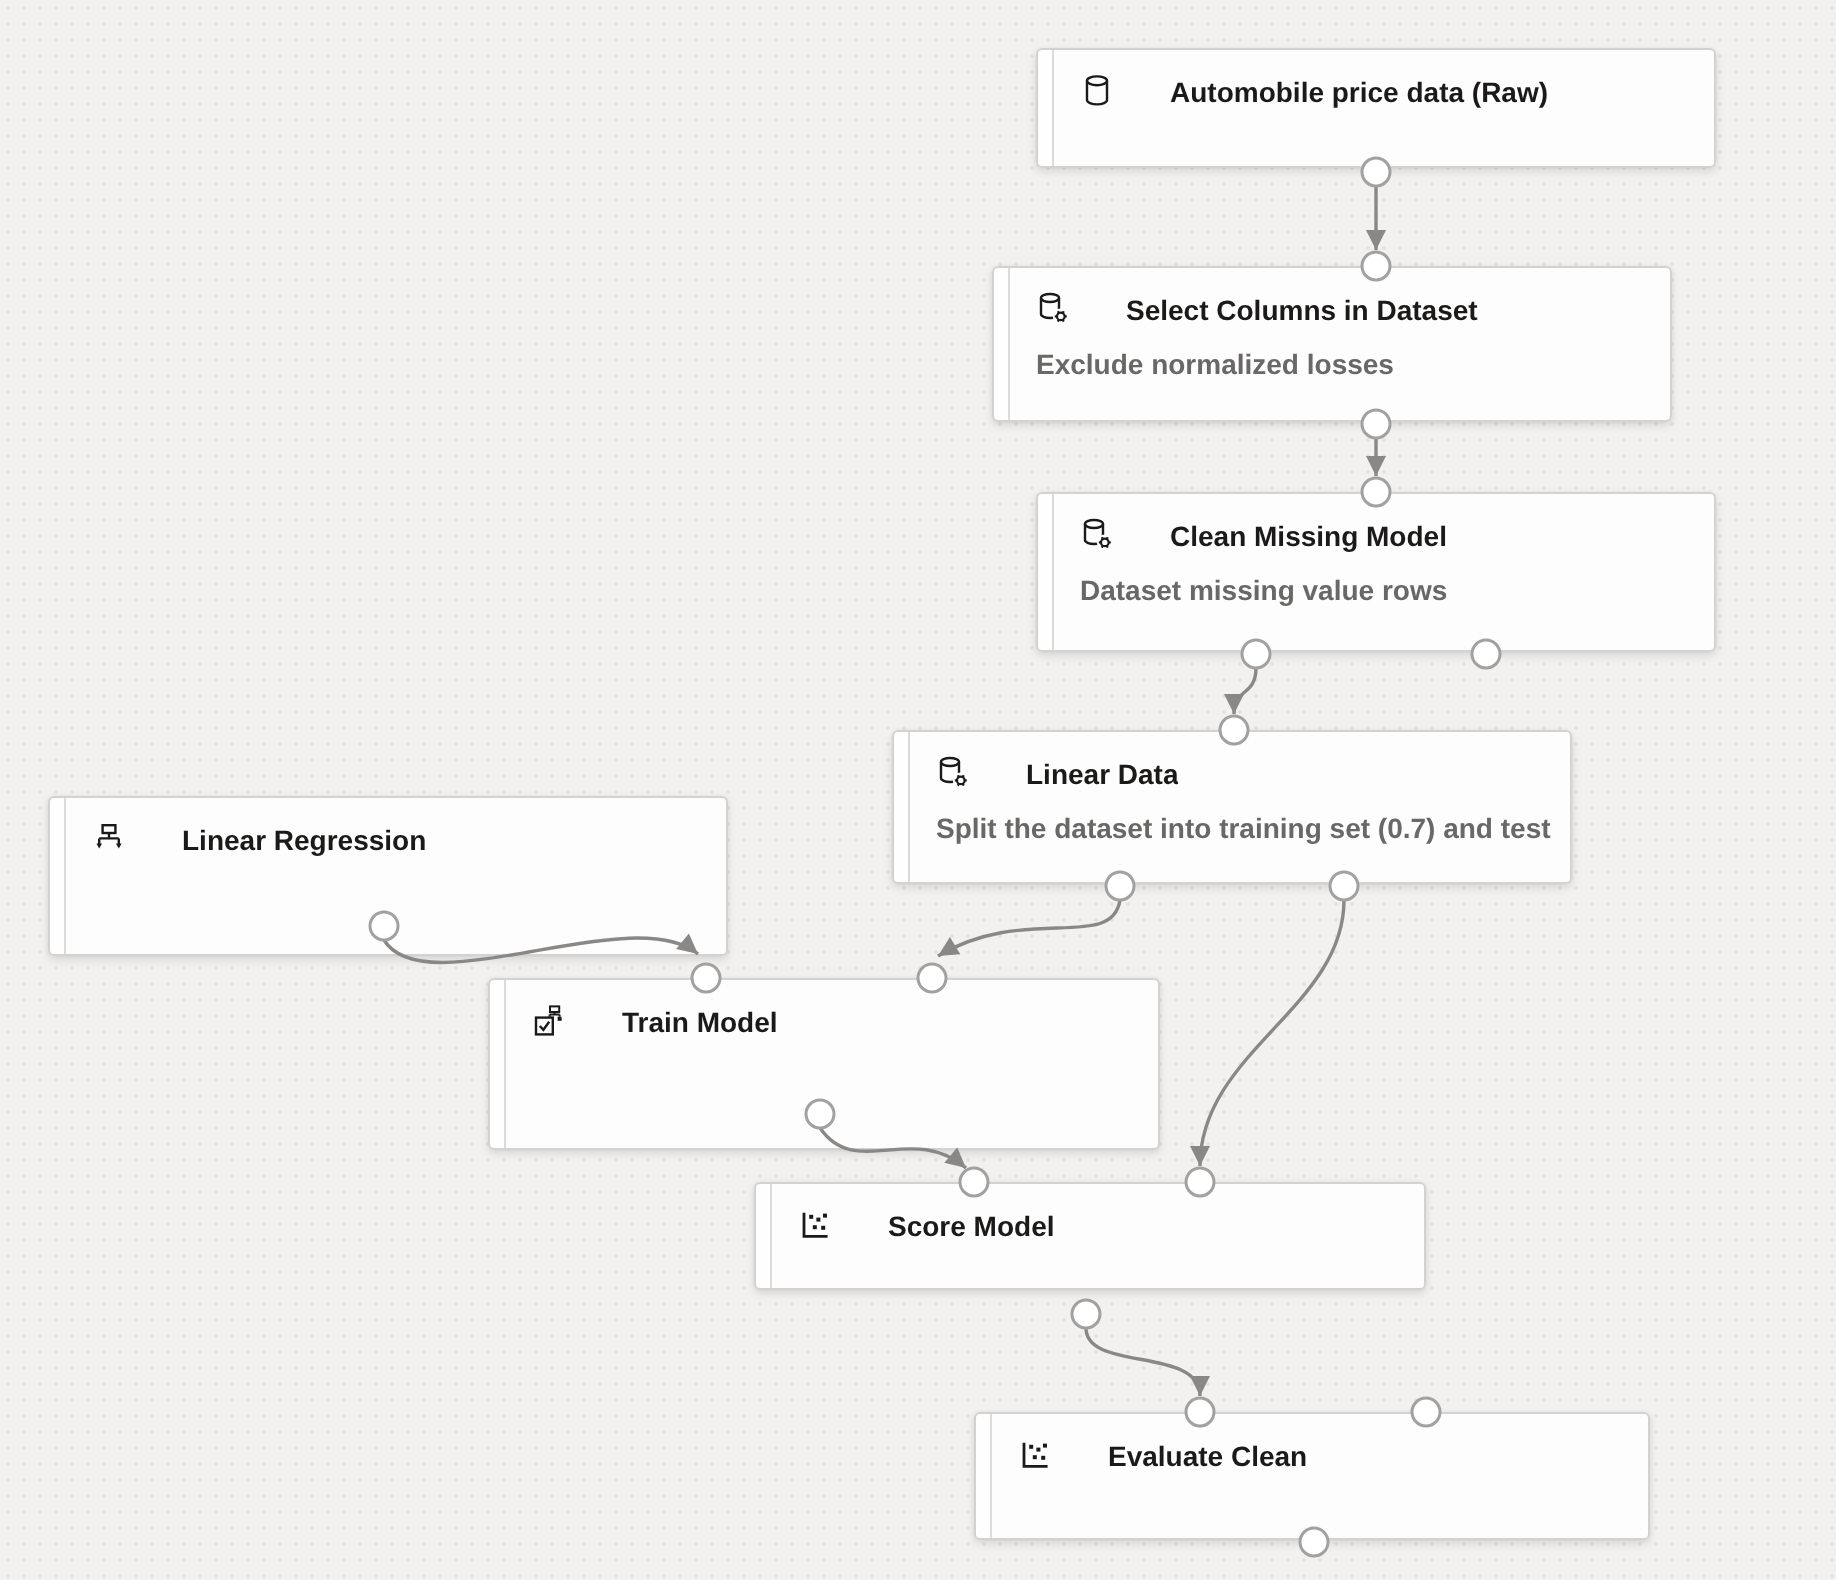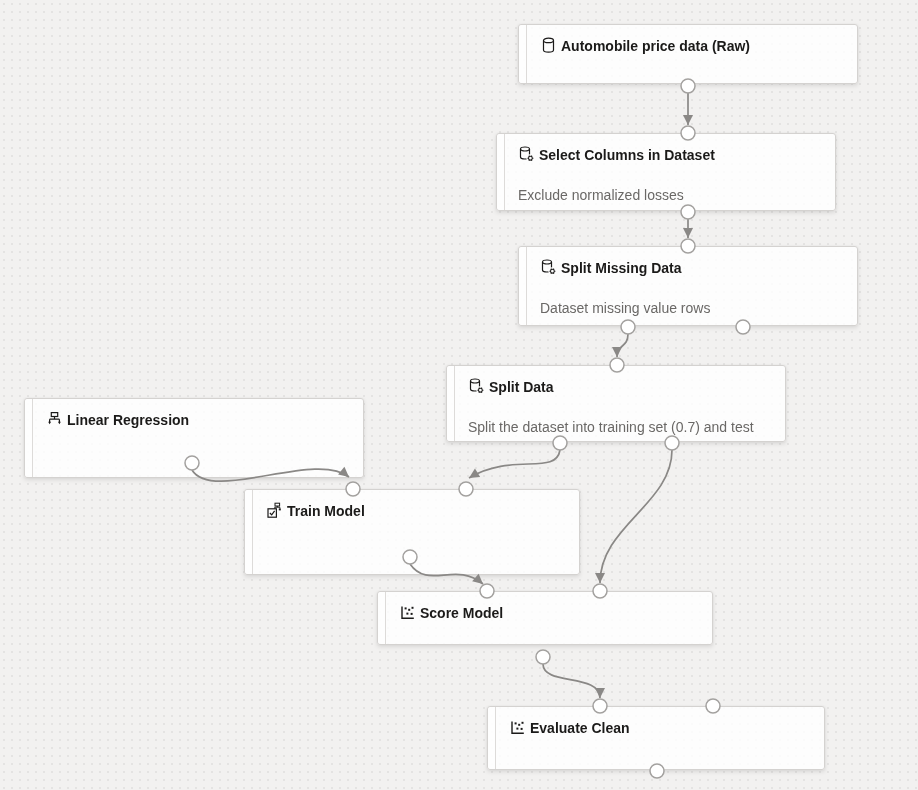--- a/index.html
+++ b/index.html
@@ -19,31 +19,31 @@
     box-sizing:border-box;
     cursor:move;
   }
   .accent{
     position:absolute; left:0; top:0; bottom:0; width:7px;
     background:rgba(255,255,255,0.55);
     border-right:1px solid #dddbd9;
     border-radius:3px 0 0 3px;
   }
   .title-row{
-    display:flex; align-items:center; gap:4px;
+    display:flex; align-items:center; gap:28px;
     padding:12px 14px 0 21px;
   }
   .icon{width:17px; height:17px; flex:0 0 17px; display:inline-flex;}
   .title{
     font-size:14px; font-weight:700; color:#1b1a19;
     white-space:nowrap; overflow:hidden;
   }
   .subtitle{
-    margin-top:24px; padding:0 14px 0 21px;
-    font-size:14px; font-weight:400; color:#6a6866;
+    margin-top:11px; padding:0 14px 0 21px;
+    font-size:14px; font-weight:700; color:#6a6866;
     white-space:nowrap; overflow:hidden;
   }
   svg.overlay{
     position:absolute; left:0; top:0; width:918px; height:790px;
     z-index:5; pointer-events:none;
   }
   svg.overlay .edge{pointer-events:auto; cursor:pointer;}
   svg.overlay .port{pointer-events:auto; cursor:crosshair;}
 </style>
 </head>
@@ -100,21 +100,21 @@
           <g stroke="#1b1a19" stroke-width="1.1">
             <line x1="14.3" y1="12.2" x2="15.4" y2="12.2"></line>
             <line x1="10.5" y1="12.2" x2="9.4" y2="12.2"></line>
             <line x1="13.35" y1="13.85" x2="13.9" y2="14.8"></line>
             <line x1="11.45" y1="10.55" x2="10.9" y2="9.6"></line>
             <line x1="13.35" y1="10.55" x2="13.9" y2="9.6"></line>
             <line x1="11.45" y1="13.85" x2="10.9" y2="14.8"></line>
           </g>
         </svg>
       </span>
-      <span class="title">Split Missing Data</span>
+      <span class="title">Clean Missing Model</span>
     </div>
     <div class="subtitle">Dataset missing value rows</div>
   </div>
 
   <div class="node" style="left:446px;top:365px;width:340px;height:77px">
     <div class="accent"></div>
     <div class="title-row">
       <span class="icon">
         <svg viewBox="0 0 17 17" width="17" height="17">
           <ellipse cx="7" cy="3" rx="4.5" ry="2" fill="none" stroke="#1b1a19" stroke-width="1.2"></ellipse>
@@ -124,21 +124,21 @@
           <g stroke="#1b1a19" stroke-width="1.1">
             <line x1="14.3" y1="12.2" x2="15.4" y2="12.2"></line>
             <line x1="10.5" y1="12.2" x2="9.4" y2="12.2"></line>
             <line x1="13.35" y1="13.85" x2="13.9" y2="14.8"></line>
             <line x1="11.45" y1="10.55" x2="10.9" y2="9.6"></line>
             <line x1="13.35" y1="10.55" x2="13.9" y2="9.6"></line>
             <line x1="11.45" y1="13.85" x2="10.9" y2="14.8"></line>
           </g>
         </svg>
       </span>
-      <span class="title">Split Data</span>
+      <span class="title">Linear Data</span>
     </div>
     <div class="subtitle">Split the dataset into training set (0.7) and test</div>
   </div>
 
   <div class="node" style="left:24px;top:398px;width:340px;height:80px">
     <div class="accent"></div>
     <div class="title-row">
       <span class="icon">
         <svg viewBox="0 0 17 17" width="17" height="17">
           <rect x="5.3" y="1.6" width="6.4" height="3.9" fill="none" stroke="#1b1a19" stroke-width="1.2"></rect>

